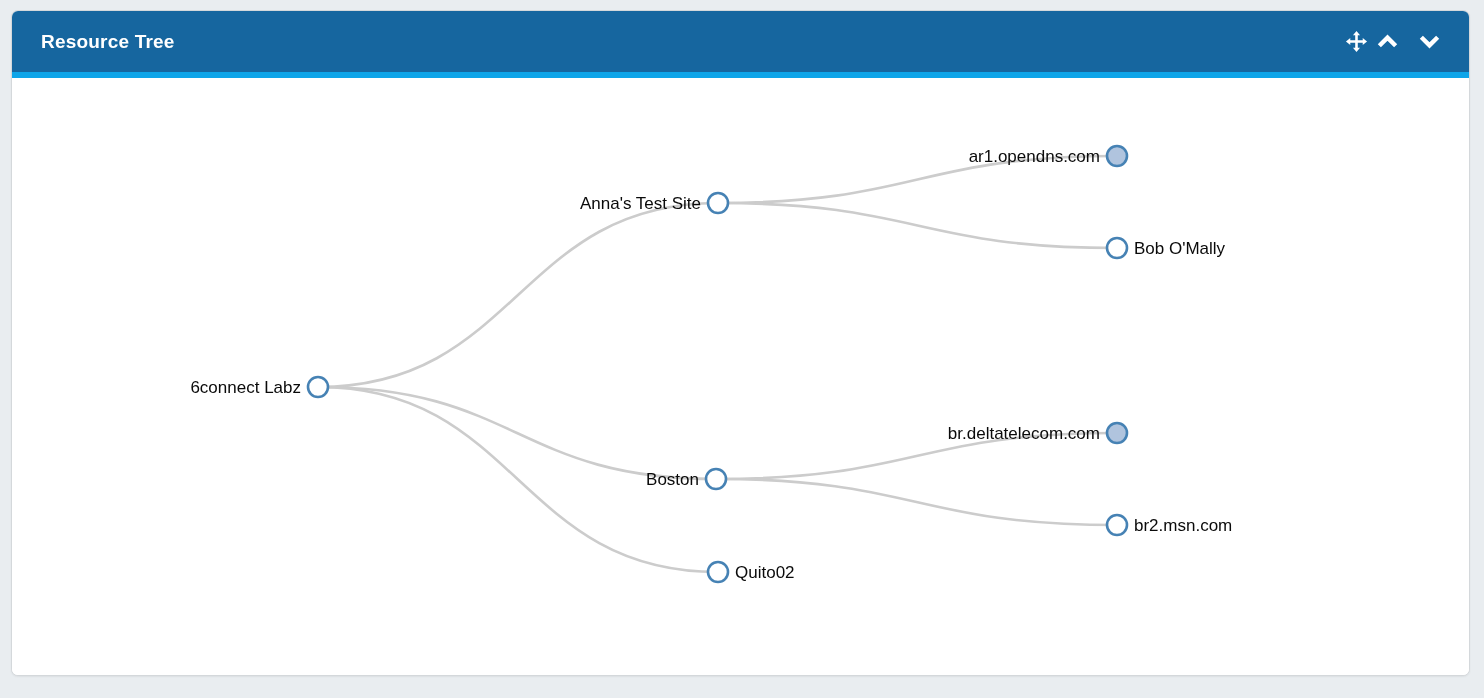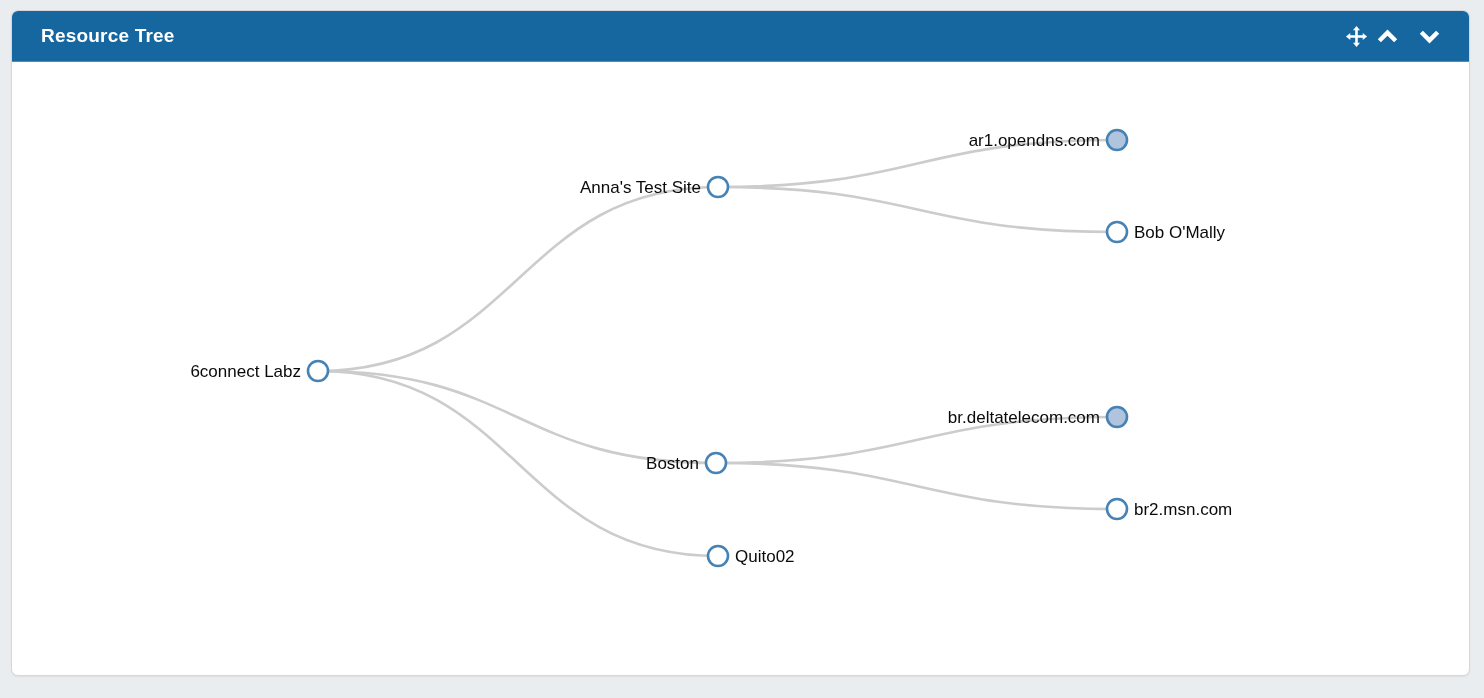--- a/index.html
+++ b/index.html
@@ -13,23 +13,23 @@
     position: absolute;
     left: 11px; top: 10px;
     width: 1459px; height: 666px;
     background: #ffffff;
     border: 1px solid #d4d8db;
     border-radius: 7px;
     box-shadow: 0 1px 2px rgba(0,0,0,0.06);
     overflow: hidden;
   }
   .panel-header {
-    height: 51px;
+    height: 67px;
     background: var(--header-bg, #16669f);
-    border-bottom: 1px solid #0ea5e9;
+    border-bottom: 6px solid #0ea5e9;
     display: flex;
     align-items: center;
     padding: 0 28px 0 29px;
   }
   .panel-title {
     flex: 1;
     color: var(--header-fg, #ffffff);
     font-size: 19px;
     font-weight: bold;
     letter-spacing: 0.2px;

